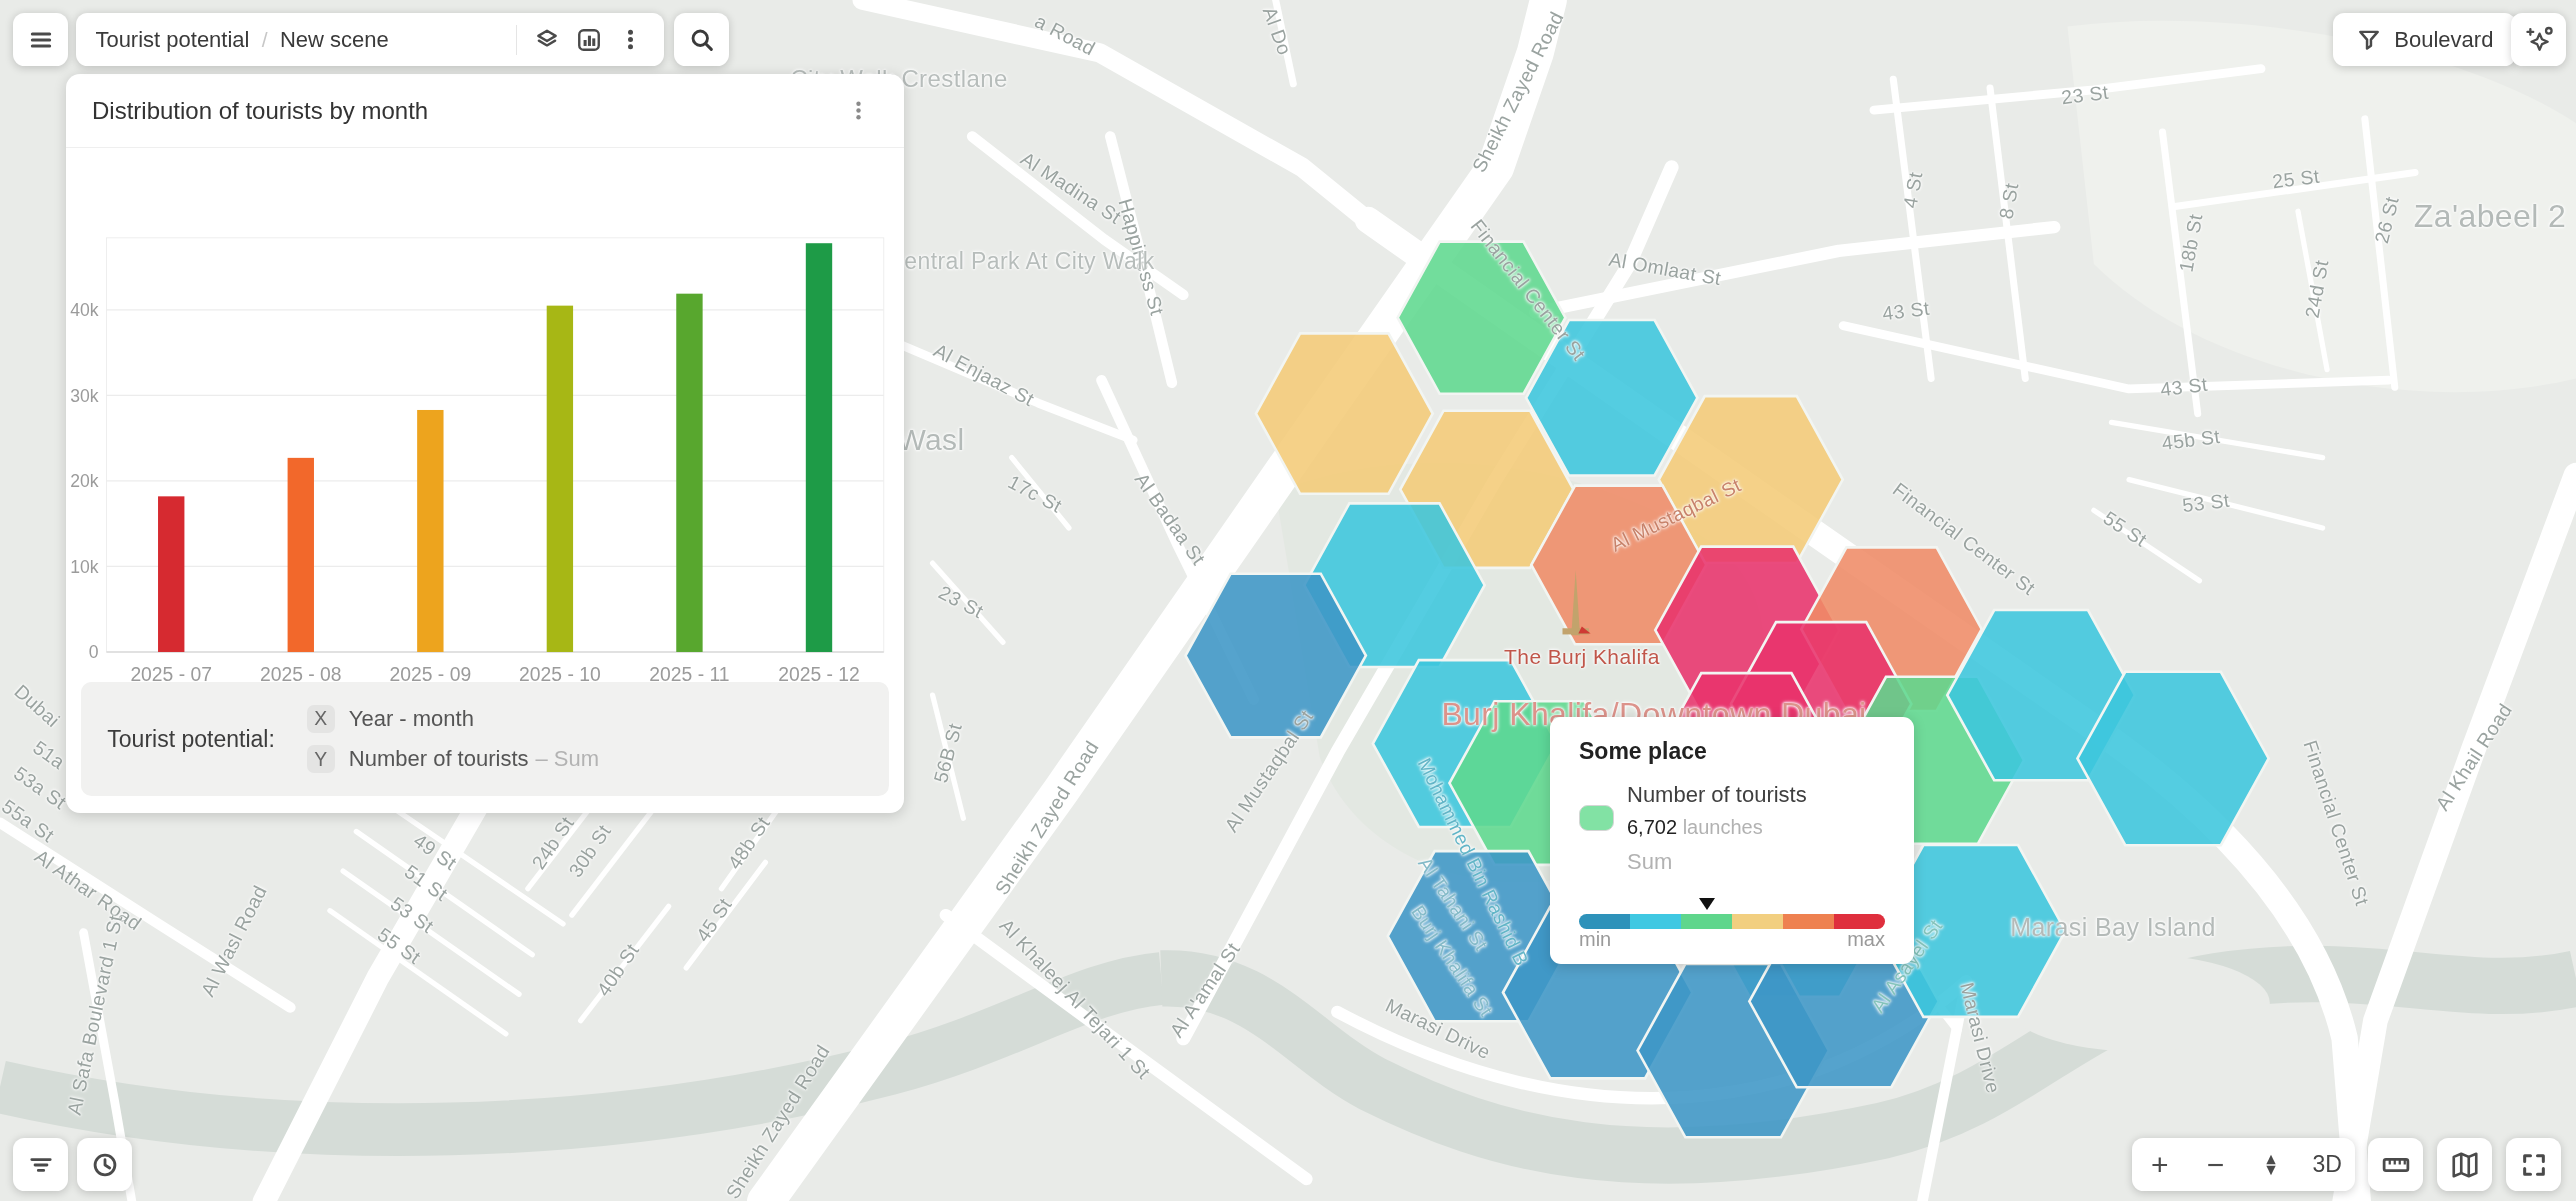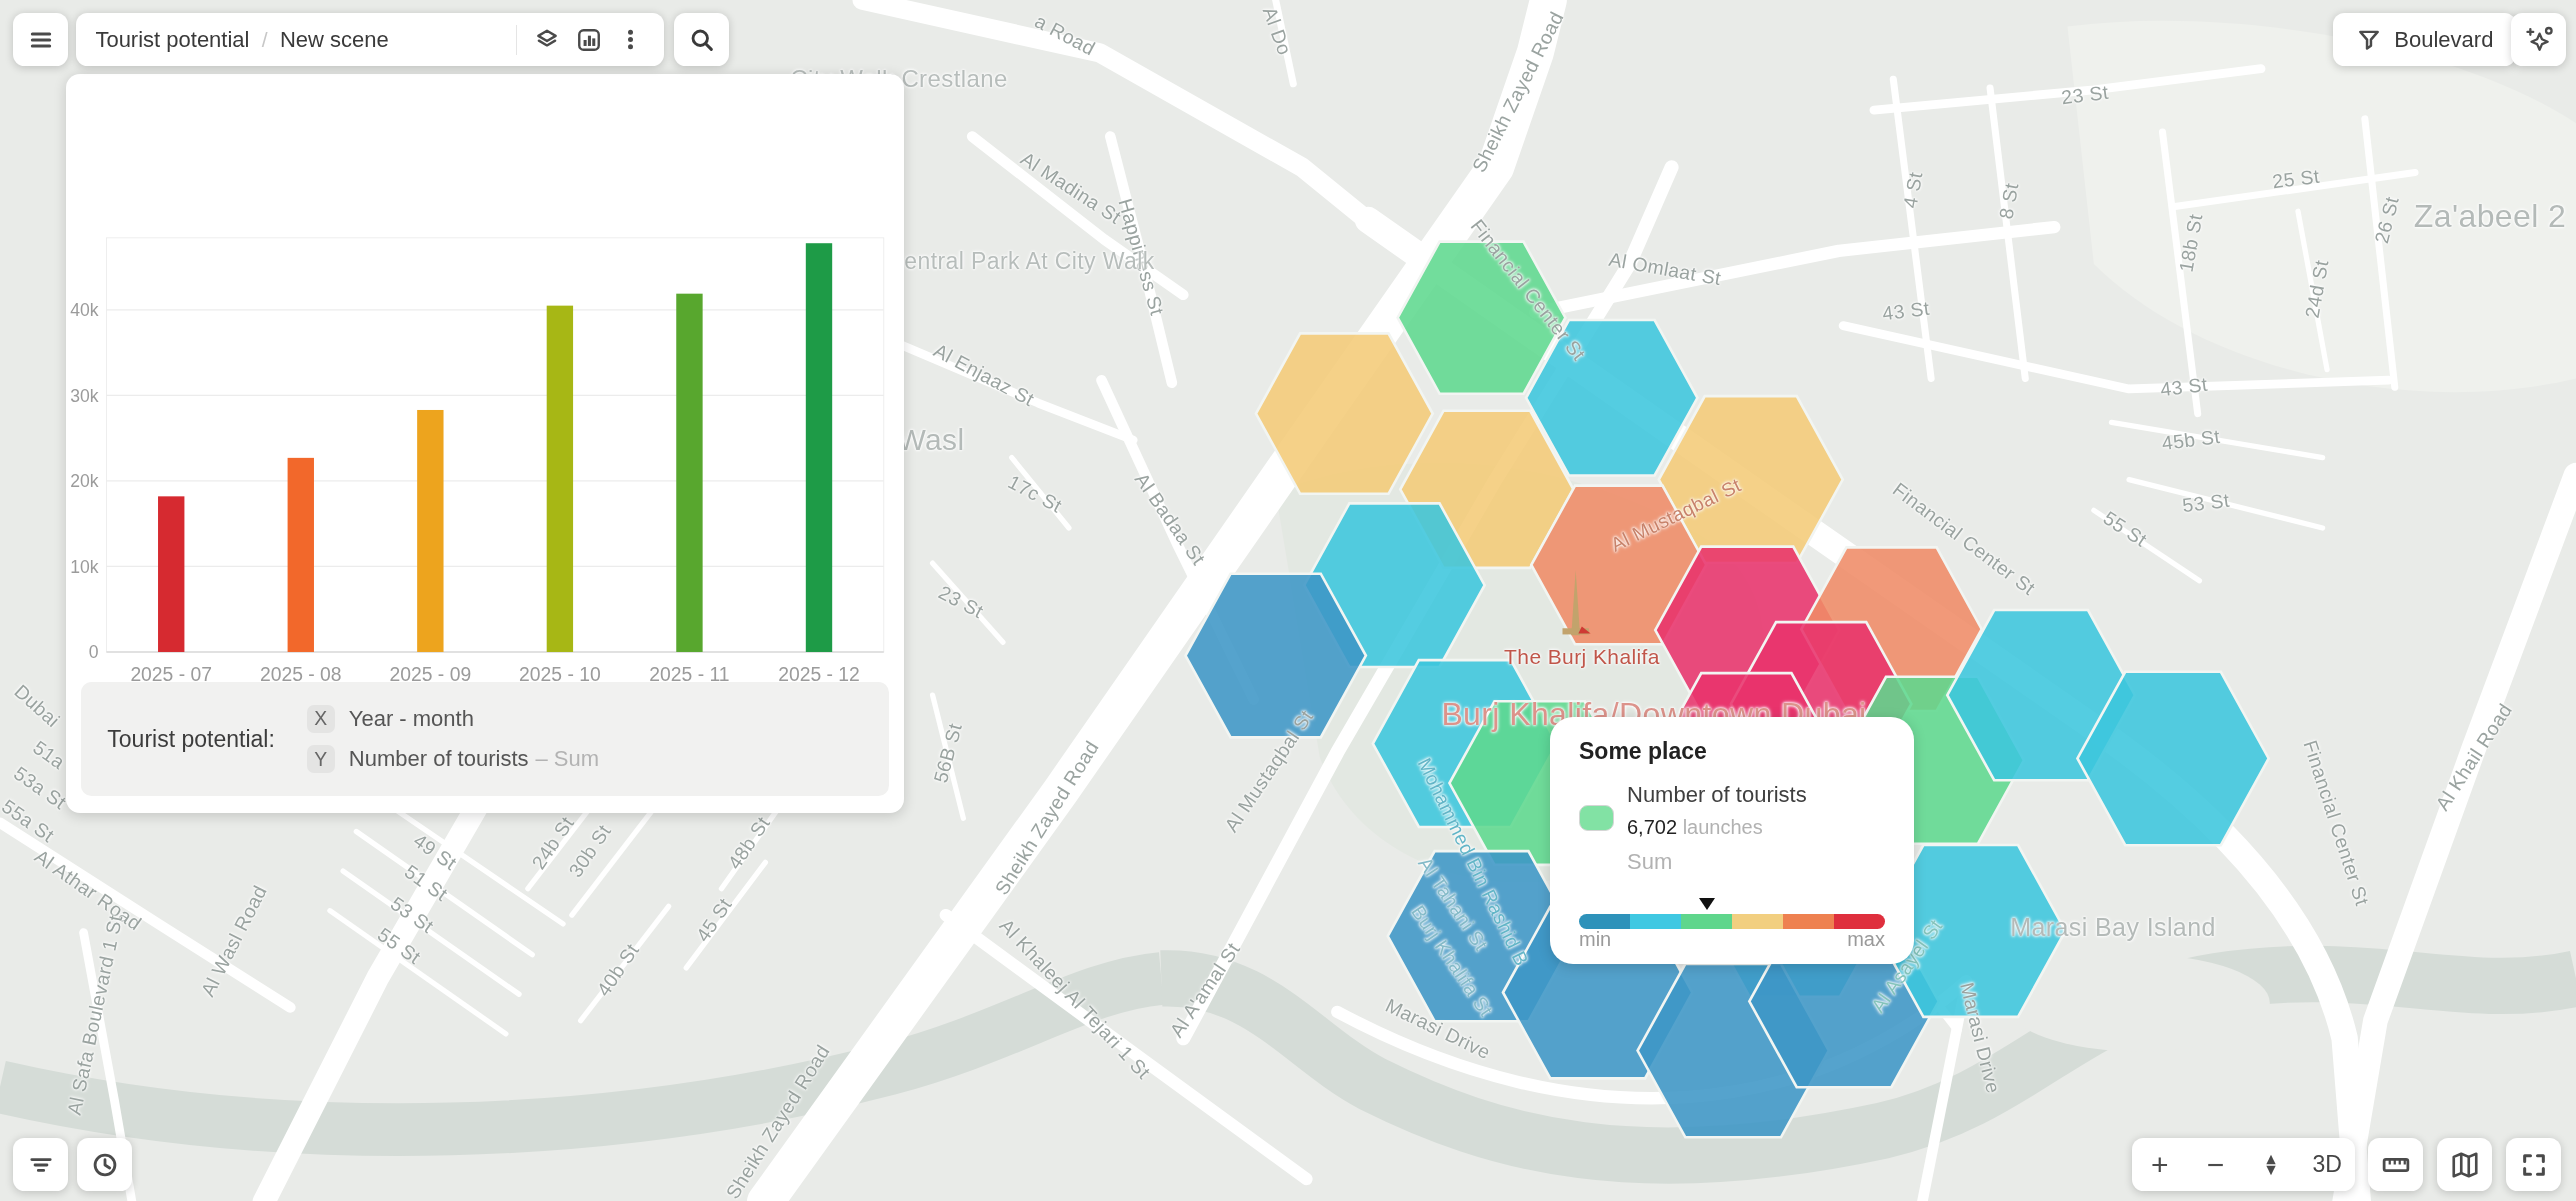--- a/index.html
+++ b/index.html
@@ -24,21 +24,21 @@
   #chart-legend{position:absolute;left:15px;top:608px;width:808px;height:114px;background:#f1f1f0;
                 border-radius:10.6px;display:flex;align-items:center;box-sizing:border-box;padding:0 12.3px;}
   #legend-dataset{font-size:23px;color:#3c3c3c;margin-left:14px;}
   #legend-rows{margin-left:32px;display:flex;flex-direction:column;gap:12.3px;}
   .legend-row{display:flex;align-items:center;gap:14px;}
   .axis-badge{width:28px;height:28px;border-radius:7px;background:#e4e4e3;color:#666;font-size:19.4px;
               display:flex;align-items:center;justify-content:center;}
   .legend-label{font-size:22px;color:#555;}
   .legend-agg{font-size:22px;color:#b3b3b3;margin-left:7px;}
   
-  #tooltip{left:1550px;top:717px;width:364px;height:247px;z-index:6;border-radius:23px;}
+  #tooltip{left:1550px;top:717px;width:364px;height:247px;z-index:6;border-radius:11px;}
   #tooltip-title{position:absolute;left:29px;top:21px;font-size:23px;font-weight:bold;color:#222;}
   #tooltip-swatch{position:absolute;left:29px;top:88px;width:35px;height:26px;border-radius:8.8px;
                   border:1.8px solid #d5d5d5;box-sizing:border-box;}
   #tooltip-metric{position:absolute;left:77px;top:65px;font-size:22px;color:#3f3f3f;}
   #tooltip-valrow{position:absolute;left:77px;top:99px;font-size:20px;color:#222;}
   #tooltip-unit{color:#b2b2b2;}
   #tooltip-agg{position:absolute;left:77px;top:132px;font-size:22px;color:#b2b2b2;}
   #gradient-wrap{position:absolute;left:29px;top:181px;width:306px;height:35px;}
   #gradient-marker{position:absolute;top:0;width:0;height:0;border-left:8.8px solid transparent;
                    border-right:8.8px solid transparent;border-top:12.3px solid #111;}
@@ -217,20 +217,30 @@
       <div class="mlabel" style="left: 399px; top: 946px; font-size: 19.4px; color: rgb(154, 163, 160); transform: translate(-50%, -50%) rotate(35deg);">55 St</div>
       <div class="mlabel" style="left: 553px; top: 843px; font-size: 19.4px; color: rgb(154, 163, 160); transform: translate(-50%, -50%) rotate(-56deg);">24b St</div>
       <div class="mlabel" style="left: 590px; top: 851px; font-size: 19.4px; color: rgb(154, 163, 160); transform: translate(-50%, -50%) rotate(-56deg);">30b St</div>
       <div class="mlabel" style="left: 749px; top: 843px; font-size: 19.4px; color: rgb(154, 163, 160); transform: translate(-50%, -50%) rotate(-56deg);">48b St</div>
       <div class="mlabel" style="left: 714px; top: 920px; font-size: 19.4px; color: rgb(154, 163, 160); transform: translate(-50%, -50%) rotate(-56deg);">45 St</div>
       <div class="mlabel" style="left: 618px; top: 970px; font-size: 19.4px; color: rgb(154, 163, 160); transform: translate(-50%, -50%) rotate(-56deg);">40b St</div>
       <div class="mlabel" style="left: 95px; top: 1015px; font-size: 19.4px; color: rgb(154, 163, 160); transform: translate(-50%, -50%) rotate(-78deg);">Al Safa Boulevard 1 St</div>
     </div>
 
   <div id="chart-card" class="card">
+    <div id="chart-header">
+      <div id="chart-title">Distribution of tourists by month</div>
+      <div id="chart-kebab">
+        <svg width="23" height="23" viewBox="0 0 24 24">
+          <circle cx="12" cy="5" r="2.3" fill="#8a8a8a"></circle>
+            <circle cx="12" cy="12" r="2.3" fill="#8a8a8a"></circle>
+            <circle cx="12" cy="19" r="2.3" fill="#8a8a8a"></circle>
+        </svg>
+      </div>
+    </div>
     <svg id="chart-plot" width="838" height="534" viewBox="0 0 953 607">
         <rect x="46" y="102" width="884" height="471" fill="#ffffff" stroke="#ececec" stroke-width="1"></rect>
         <line x1="46" y1="573" x2="930" y2="573" stroke="#dadada" stroke-width="1.5"></line>
         <text x="37" y="580" text-anchor="end" fill="#9b9b9b" font-size="20">0</text>
         <line x1="46" y1="475.75" x2="930" y2="475.75" stroke="#ececec" stroke-width="1.5"></line>
         <text x="37" y="482.75" text-anchor="end" fill="#9b9b9b" font-size="20">10k</text>
         <line x1="46" y1="378.5" x2="930" y2="378.5" stroke="#ececec" stroke-width="1.5"></line>
         <text x="37" y="385.5" text-anchor="end" fill="#9b9b9b" font-size="20">20k</text>
         <line x1="46" y1="281.25" x2="930" y2="281.25" stroke="#ececec" stroke-width="1.5"></line>
         <text x="37" y="288.25" text-anchor="end" fill="#9b9b9b" font-size="20">30k</text>

